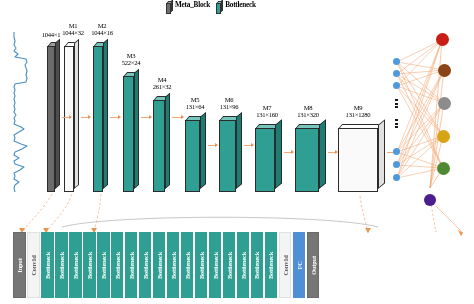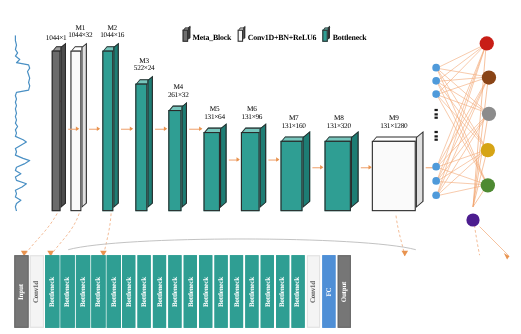--- a/index.html
+++ b/index.html
@@ -6,21 +6,21 @@
   html, body { width: 474px; height: 304px; overflow: hidden; }
   body {
     font-family: "Liberation Serif", serif;
     background: #ffffff;
     position: relative;
   }
   #stage { position: relative; width: 474px; height: 304px; }
 
   
   .legend { position: absolute; top: 1px; left: 166px; display: flex; align-items: center; gap: 6px; }
-  .legend-entry { display: flex; align-items: flex-end; gap: 2px; margin-top: 24px; }
+  .legend-entry { display: flex; align-items: flex-start; gap: 2px; }
   .legend-label { font-size: 7.2px; font-weight: bold; color: #000; letter-spacing: -0.2px; white-space: nowrap; }
   .lg-icon { width: 7px; height: 13px; position: relative; }
   .lg-icon .face { position: absolute; left: 0; top: 2.2px; width: 5px; height: 10.8px; border: 0.6px solid #333; }
   .lg-icon .top { position: absolute; left: 0px; top: 0px; width: 5px; height: 3px;
                   border: 0.6px solid #333; transform: skewX(-38deg); transform-origin: bottom left; }
   .lg-icon .side { position: absolute; left: 5px; top: 0.3px; width: 2.2px; height: 11px;
                    border: 0.6px solid #333; transform: skewY(-38deg); transform-origin: top left; }
   .ic-meta .face { background: #6e6e6e; } .ic-meta .top { background: #a6a6a6; } .ic-meta .side { background: #4a4a4a; }
   .ic-conv .face { background: #f7f7f7; } .ic-conv .top { background: #ffffff; } .ic-conv .side { background: #dcdcdc; }
   .ic-bott .face { background: #2f9e93; } .ic-bott .top { background: #7fc9c0; } .ic-bott .side { background: #1c7a71; }
@@ -89,28 +89,20 @@
 <div id="stage">
 
   <div class="legend">
     <div class="legend-entry">
       <span class="lg-icon ic-meta">
         <span class="top"></span>
           <span class="side"></span>
           <span class="face"></span>
       </span>
       <span class="legend-label">Meta_Block</span>
-    </div>
-    <div class="legend-entry">
-      <span class="lg-icon ic-conv">
-        <span class="top"></span>
-          <span class="side"></span>
-          <span class="face"></span>
-      </span>
-      <span class="legend-label">Conv1D+BN+ReLU6</span>
     </div>
     <div class="legend-entry">
       <span class="lg-icon ic-bott">
         <span class="top"></span>
           <span class="side"></span>
           <span class="face"></span>
       </span>
       <span class="legend-label">Bottleneck</span>
     </div>
   </div>

